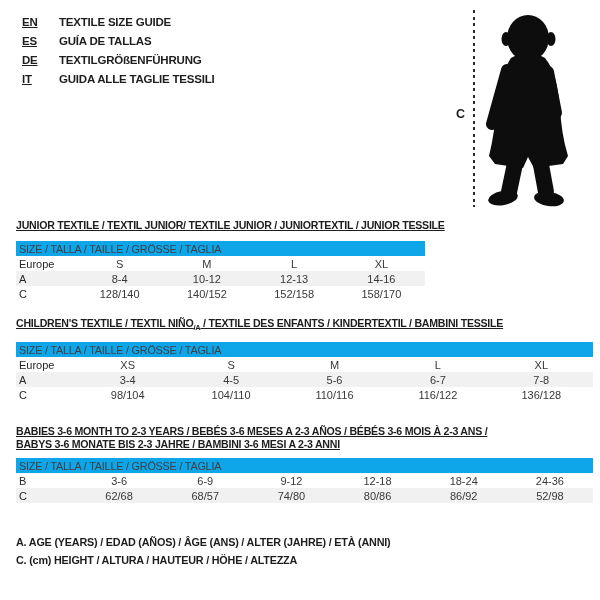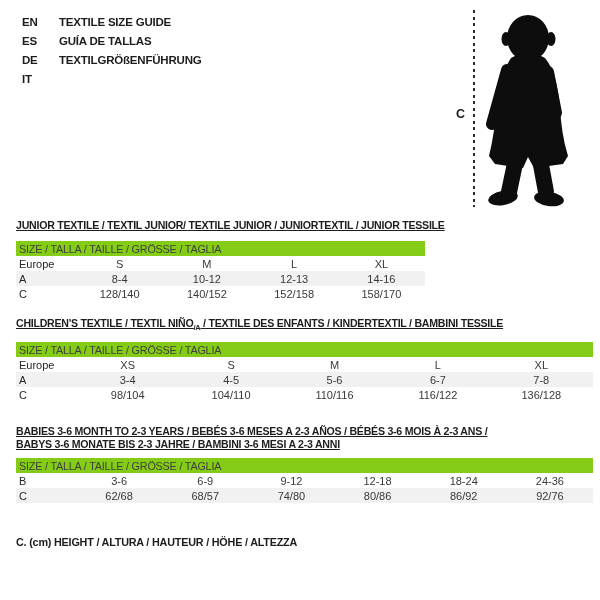--- a/index.html
+++ b/index.html
@@ -3,39 +3,39 @@
 <meta charset="utf-8">
 <style>
   html,body{margin:0;padding:0;}
   body{
     width:600px;height:600px;background:#ffffff;position:relative;
     font-family:"Liberation Sans",sans-serif;color:#1d1d1d;overflow:hidden;
   }
   
   .lang-list{position:absolute;top:13px;left:22px;font-weight:bold;font-size:11.5px;line-height:19px;letter-spacing:-0.2px;}
   .lang-row{display:flex;}
-  .lang-code{width:37px;flex:0 0 37px;}
+  .lang-code{width:37px;flex:0 0 37px;text-decoration:underline;}
   
   .figure{position:absolute;top:8px;left:455px;width:145px;height:202px;}
   .dash-line{position:absolute;left:18px;top:2px;width:2px;height:197px;
     background:repeating-linear-gradient(to bottom,#2a2a2a 0 3px,transparent 3px 6.5px);}
   .figure-label{position:absolute;left:1px;top:99px;font-weight:bold;font-size:12.5px;}
   svg.baby{position:absolute;left:28px;top:0;width:117px;height:202px;}
   
   .section{position:absolute;left:16px;}
   #sec-junior{top:219px;width:409px;}
   #sec-children{top:317px;width:577px;}
   #sec-babies{top:425px;width:577px;}
   .sec-heading{font-weight:bold;font-size:10.6px;letter-spacing:-0.25px;white-space:nowrap;line-height:13px;margin:0;text-decoration:underline;}
   .sub{font-size:7.5px;vertical-align:sub;}
   table{border-collapse:collapse;width:100%;table-layout:fixed;}
   #sec-junior table{margin-top:9px;}
   #sec-children table{margin-top:8px;}
   #sec-babies table{margin-top:7px;}
-  th.size-bar{background:#84cc16;text-align:left;font-weight:normal;color:#3f3f3f;
+  th.size-bar{background:#0ea5e9;text-align:left;font-weight:normal;color:#3f3f3f;
     font-size:10.8px;letter-spacing:-0.2px;height:15px;padding:0 0 0 3px;white-space:nowrap;margin-left:17px;}
   td{font-size:11px;height:15px;color:#383838;text-align:center;padding:0;white-space:nowrap;margin-left:28px;}
   td.row-label{text-align:left;padding-left:3px;color:#262626;}
   tbody tr.alt{background:#f1f1f1;}
   col.label-col{width:60px;}
   
   .footnotes{position:absolute;left:16px;top:534px;font-weight:bold;font-size:10.8px;
     letter-spacing:-0.2px;line-height:17.5px;white-space:nowrap;}
 </style>
 </head>
@@ -49,20 +49,21 @@
   <div class="lang-row">
     <span class="lang-code">ES</span>
     <span class="lang-title">GUÍA DE TALLAS</span>
   </div>
   <div class="lang-row">
     <span class="lang-code">DE</span>
     <span class="lang-title">TEXTILGRÖßENFÜHRUNG</span>
   </div>
   <div class="lang-row">
     <span class="lang-code">IT</span>
+    <span class="lang-title">GUIDA ALLE TAGLIE TESSILI</span>
   </div>
 </div>
 
 <div class="figure">
   <span class="figure-label">C</span>
   <div class="dash-line"></div>
   <svg class="baby" viewBox="0 0 117 202" aria-hidden="true">
     <g fill="#0d0d0d" stroke="none">
       <ellipse cx="45" cy="30" rx="21" ry="23"></ellipse>
       <ellipse cx="23" cy="31" rx="4.5" ry="7"></ellipse>
@@ -198,21 +199,22 @@
         <td>18-24</td>
         <td>24-36</td>
       </tr>
       <tr class="alt">
         <td class="row-label">C</td>
         <td>62/68</td>
         <td>68/57</td>
         <td>74/80</td>
         <td>80/86</td>
         <td>86/92</td>
-        <td>92/76</td>
+        <td>52/98</td>
       </tr>
     </tbody>
   </table>
 </div>
 
 <div class="footnotes">
+  <div>A. AGE (YEARS) / EDAD (AÑOS) / ÂGE (ANS) / ALTER (JAHRE) / ETÀ (ANNI)</div>
   <div>C. (cm) HEIGHT / ALTURA / HAUTEUR / HÖHE / ALTEZZA</div>
 </div>
 
 </body></html>

